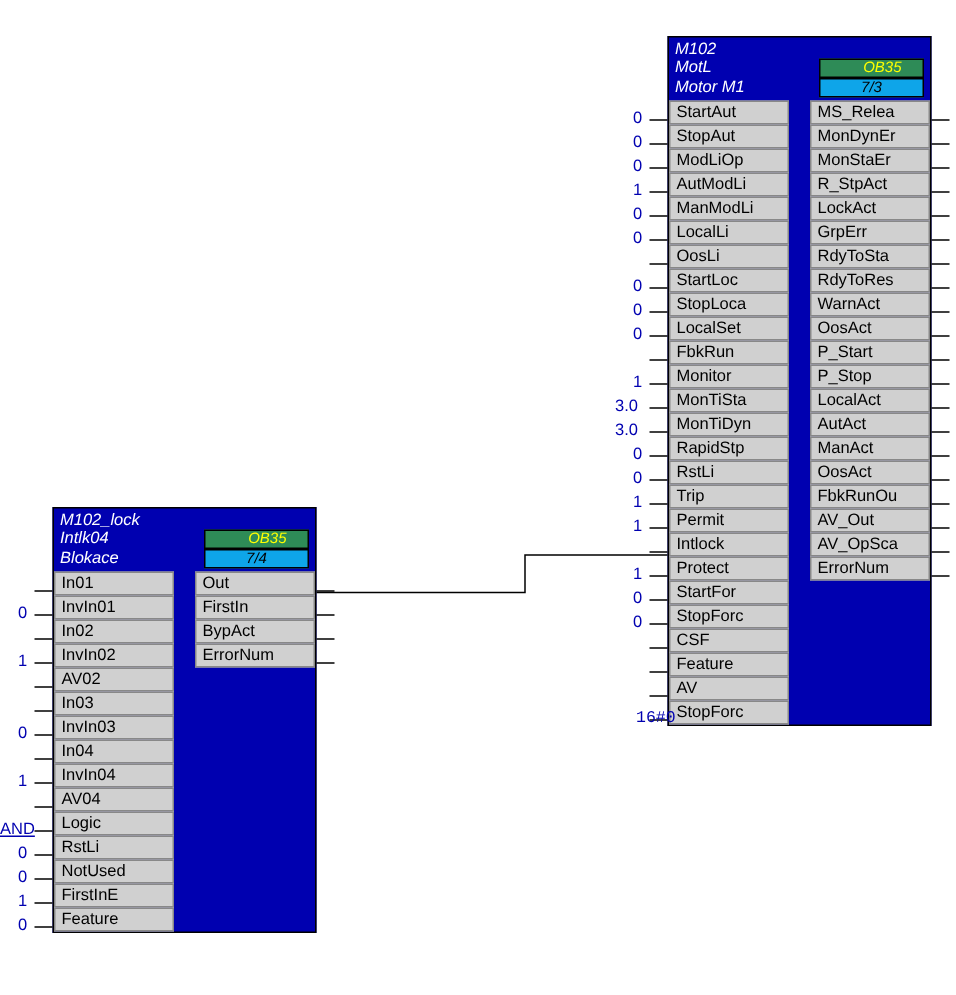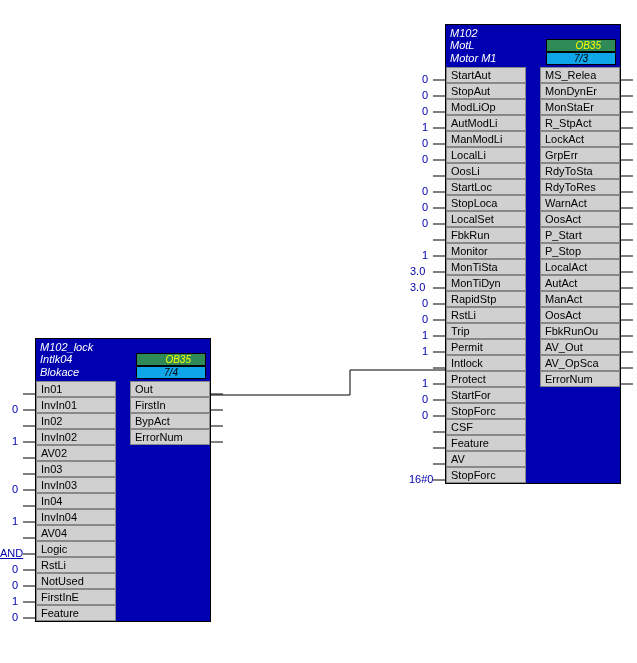--- a/index.html
+++ b/index.html
@@ -276,13 +276,13 @@
 <div class="pin-val" style="left: 422px; top: 249px;">1</div>
 <div class="pin-val" style="left: 410px; top: 265px;">3.0</div>
 <div class="pin-val" style="left: 410px; top: 281px;">3.0</div>
 <div class="pin-val" style="left: 422px; top: 297px;">0</div>
 <div class="pin-val" style="left: 422px; top: 313px;">0</div>
 <div class="pin-val" style="left: 422px; top: 329px;">1</div>
 <div class="pin-val" style="left: 422px; top: 345px;">1</div>
 <div class="pin-val" style="left: 422px; top: 377px;">1</div>
 <div class="pin-val" style="left: 422px; top: 393px;">0</div>
 <div class="pin-val" style="left: 422px; top: 409px;">0</div>
-<div class="pin-val" style="left: 409px; top: 473px;">16#0</div>
+<div class="pin-val" style="left: 424px; top: 473px; font-family: Liberation Mono, monospace;">16#0</div>
 
 </body></html>

